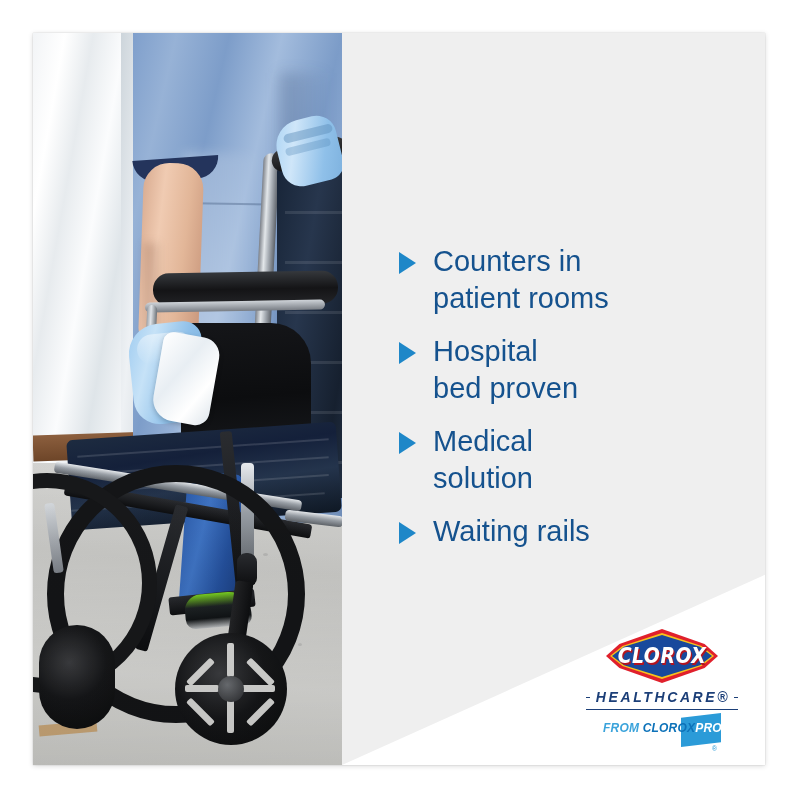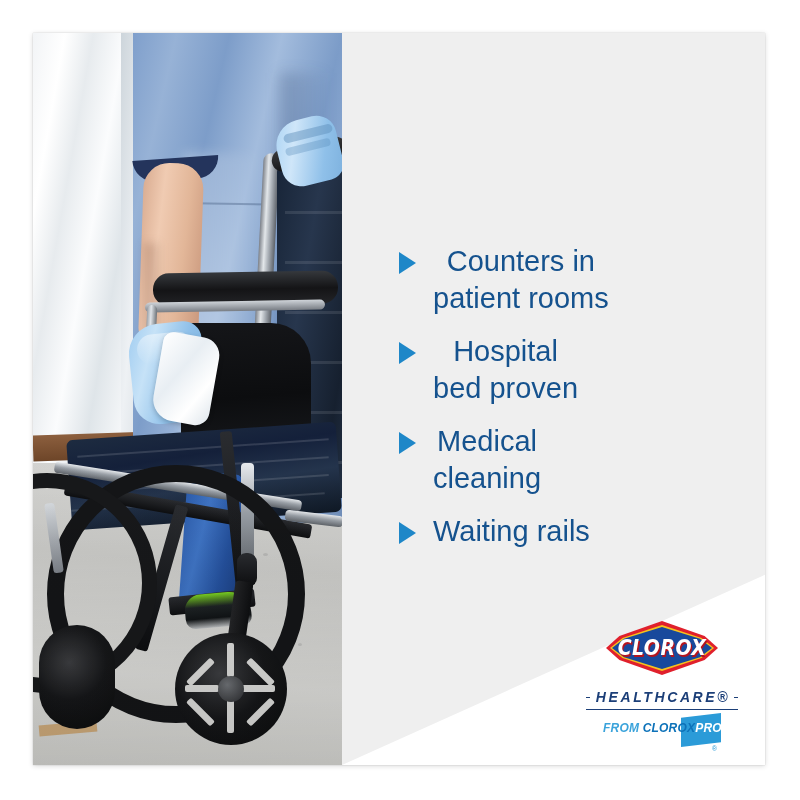--- a/index.html
+++ b/index.html
@@ -359,21 +359,21 @@
     font-size: 21px;
     letter-spacing: 0.5px;
     color: #ffffff;
     transform: scaleX(0.9);
     text-shadow: 1.5px 1.5px 0 #b3151f;
   }
   #healthcare-row {
     display: flex;
     align-items: center;
     justify-content: center;
-    margin-top: 12px;
+    margin-top: 4px;
   }
   .hc-rule {
     flex: 1 1 auto;
     height: 1px;
     background: #1c3f78;
   }
   #healthcare-text {
     font-family: "Liberation Sans", sans-serif;
     font-weight: 700;
     font-size: 14px;
@@ -509,35 +509,35 @@
     <div class="ph-caster" style="left:6px;top:592px;width:76px;height:104px;border-radius:40px;"></div>
 
     <div class="ph-grad-overlay"></div>
   </div>
 
   <div id="content-panel">
 
     <div id="white-wedge"></div>
 
 
-    <ul id="benefit-list" style="list-style:none;margin:0;padding:0;text-align:center;">
+    <ul id="benefit-list" style="list-style:none;margin:0;padding:0;">
       <li class="benefit-item">
         <span class="benefit-marker"></span>
         <span class="benefit-label">Counters in
 patient rooms</span>
       </li>
       <li class="benefit-item">
         <span class="benefit-marker"></span>
         <span class="benefit-label">Hospital
 bed proven</span>
       </li>
       <li class="benefit-item">
         <span class="benefit-marker"></span>
         <span class="benefit-label">Medical
-cleaning</span>
+solution</span>
       </li>
       <li class="benefit-item">
         <span class="benefit-marker"></span>
         <span class="benefit-label">Waiting rails</span>
       </li>
     </ul>
 
     <div id="clorox-logo">
 
       <div id="clorox-diamond">

